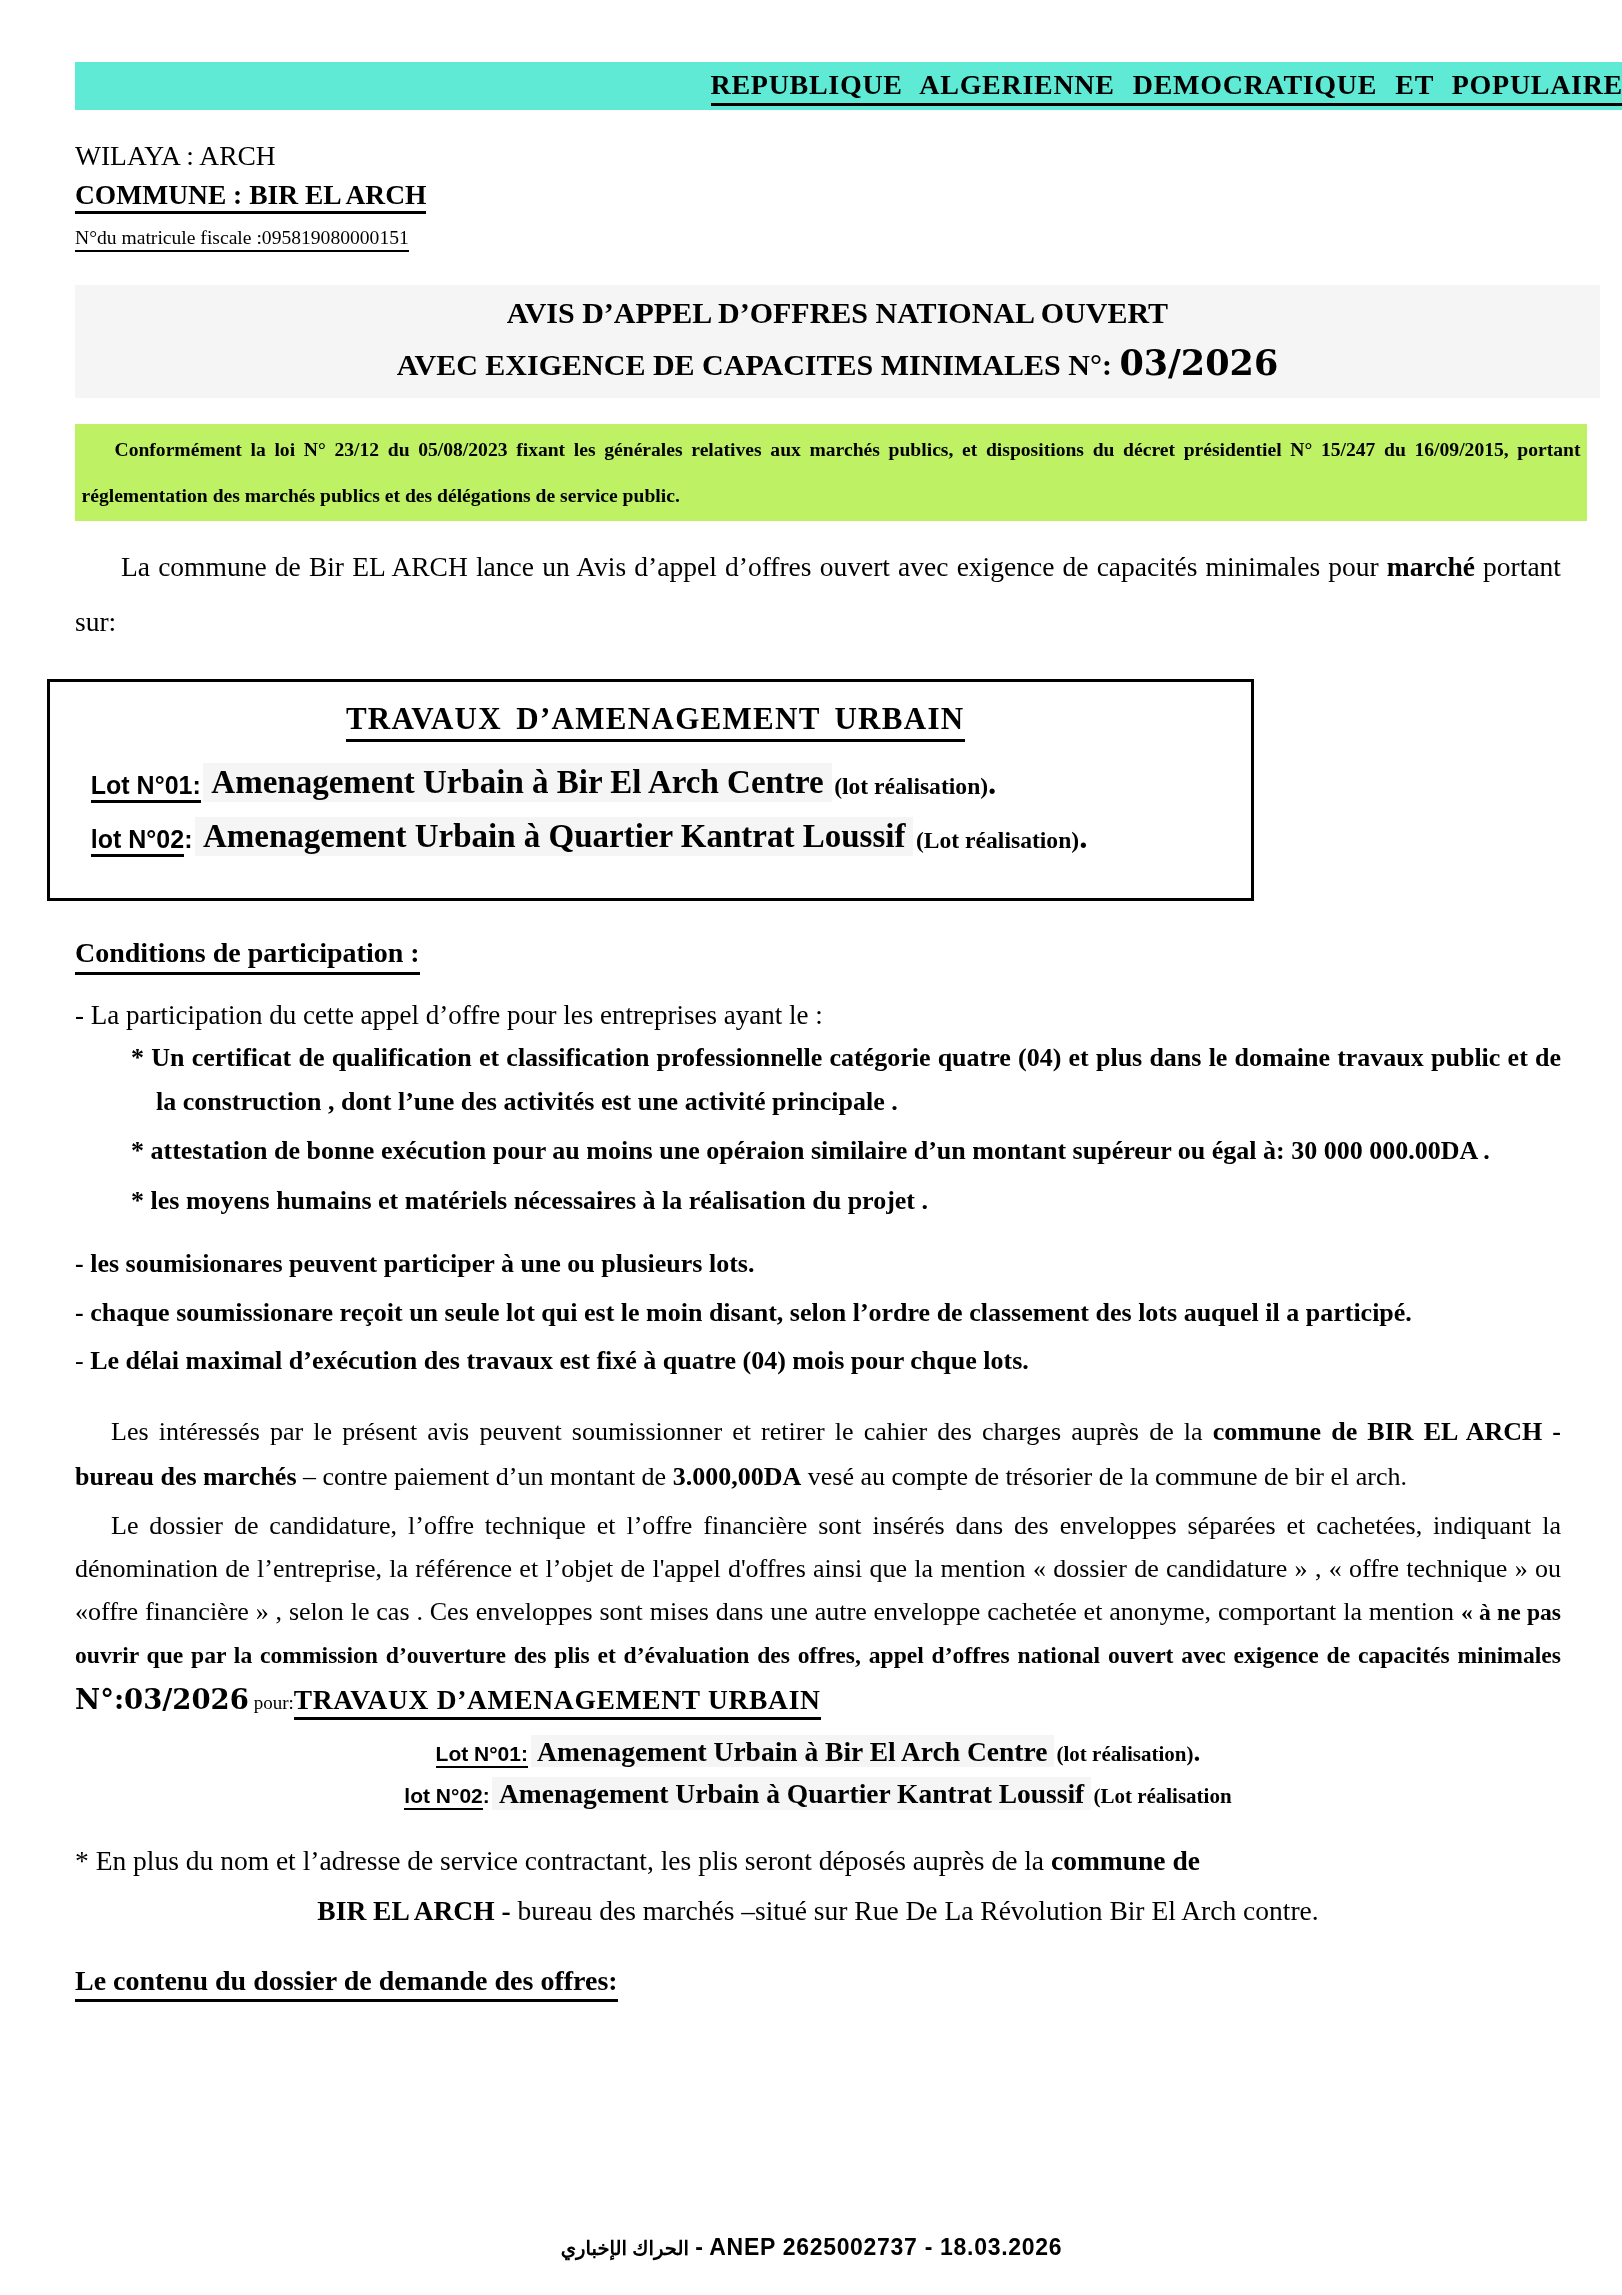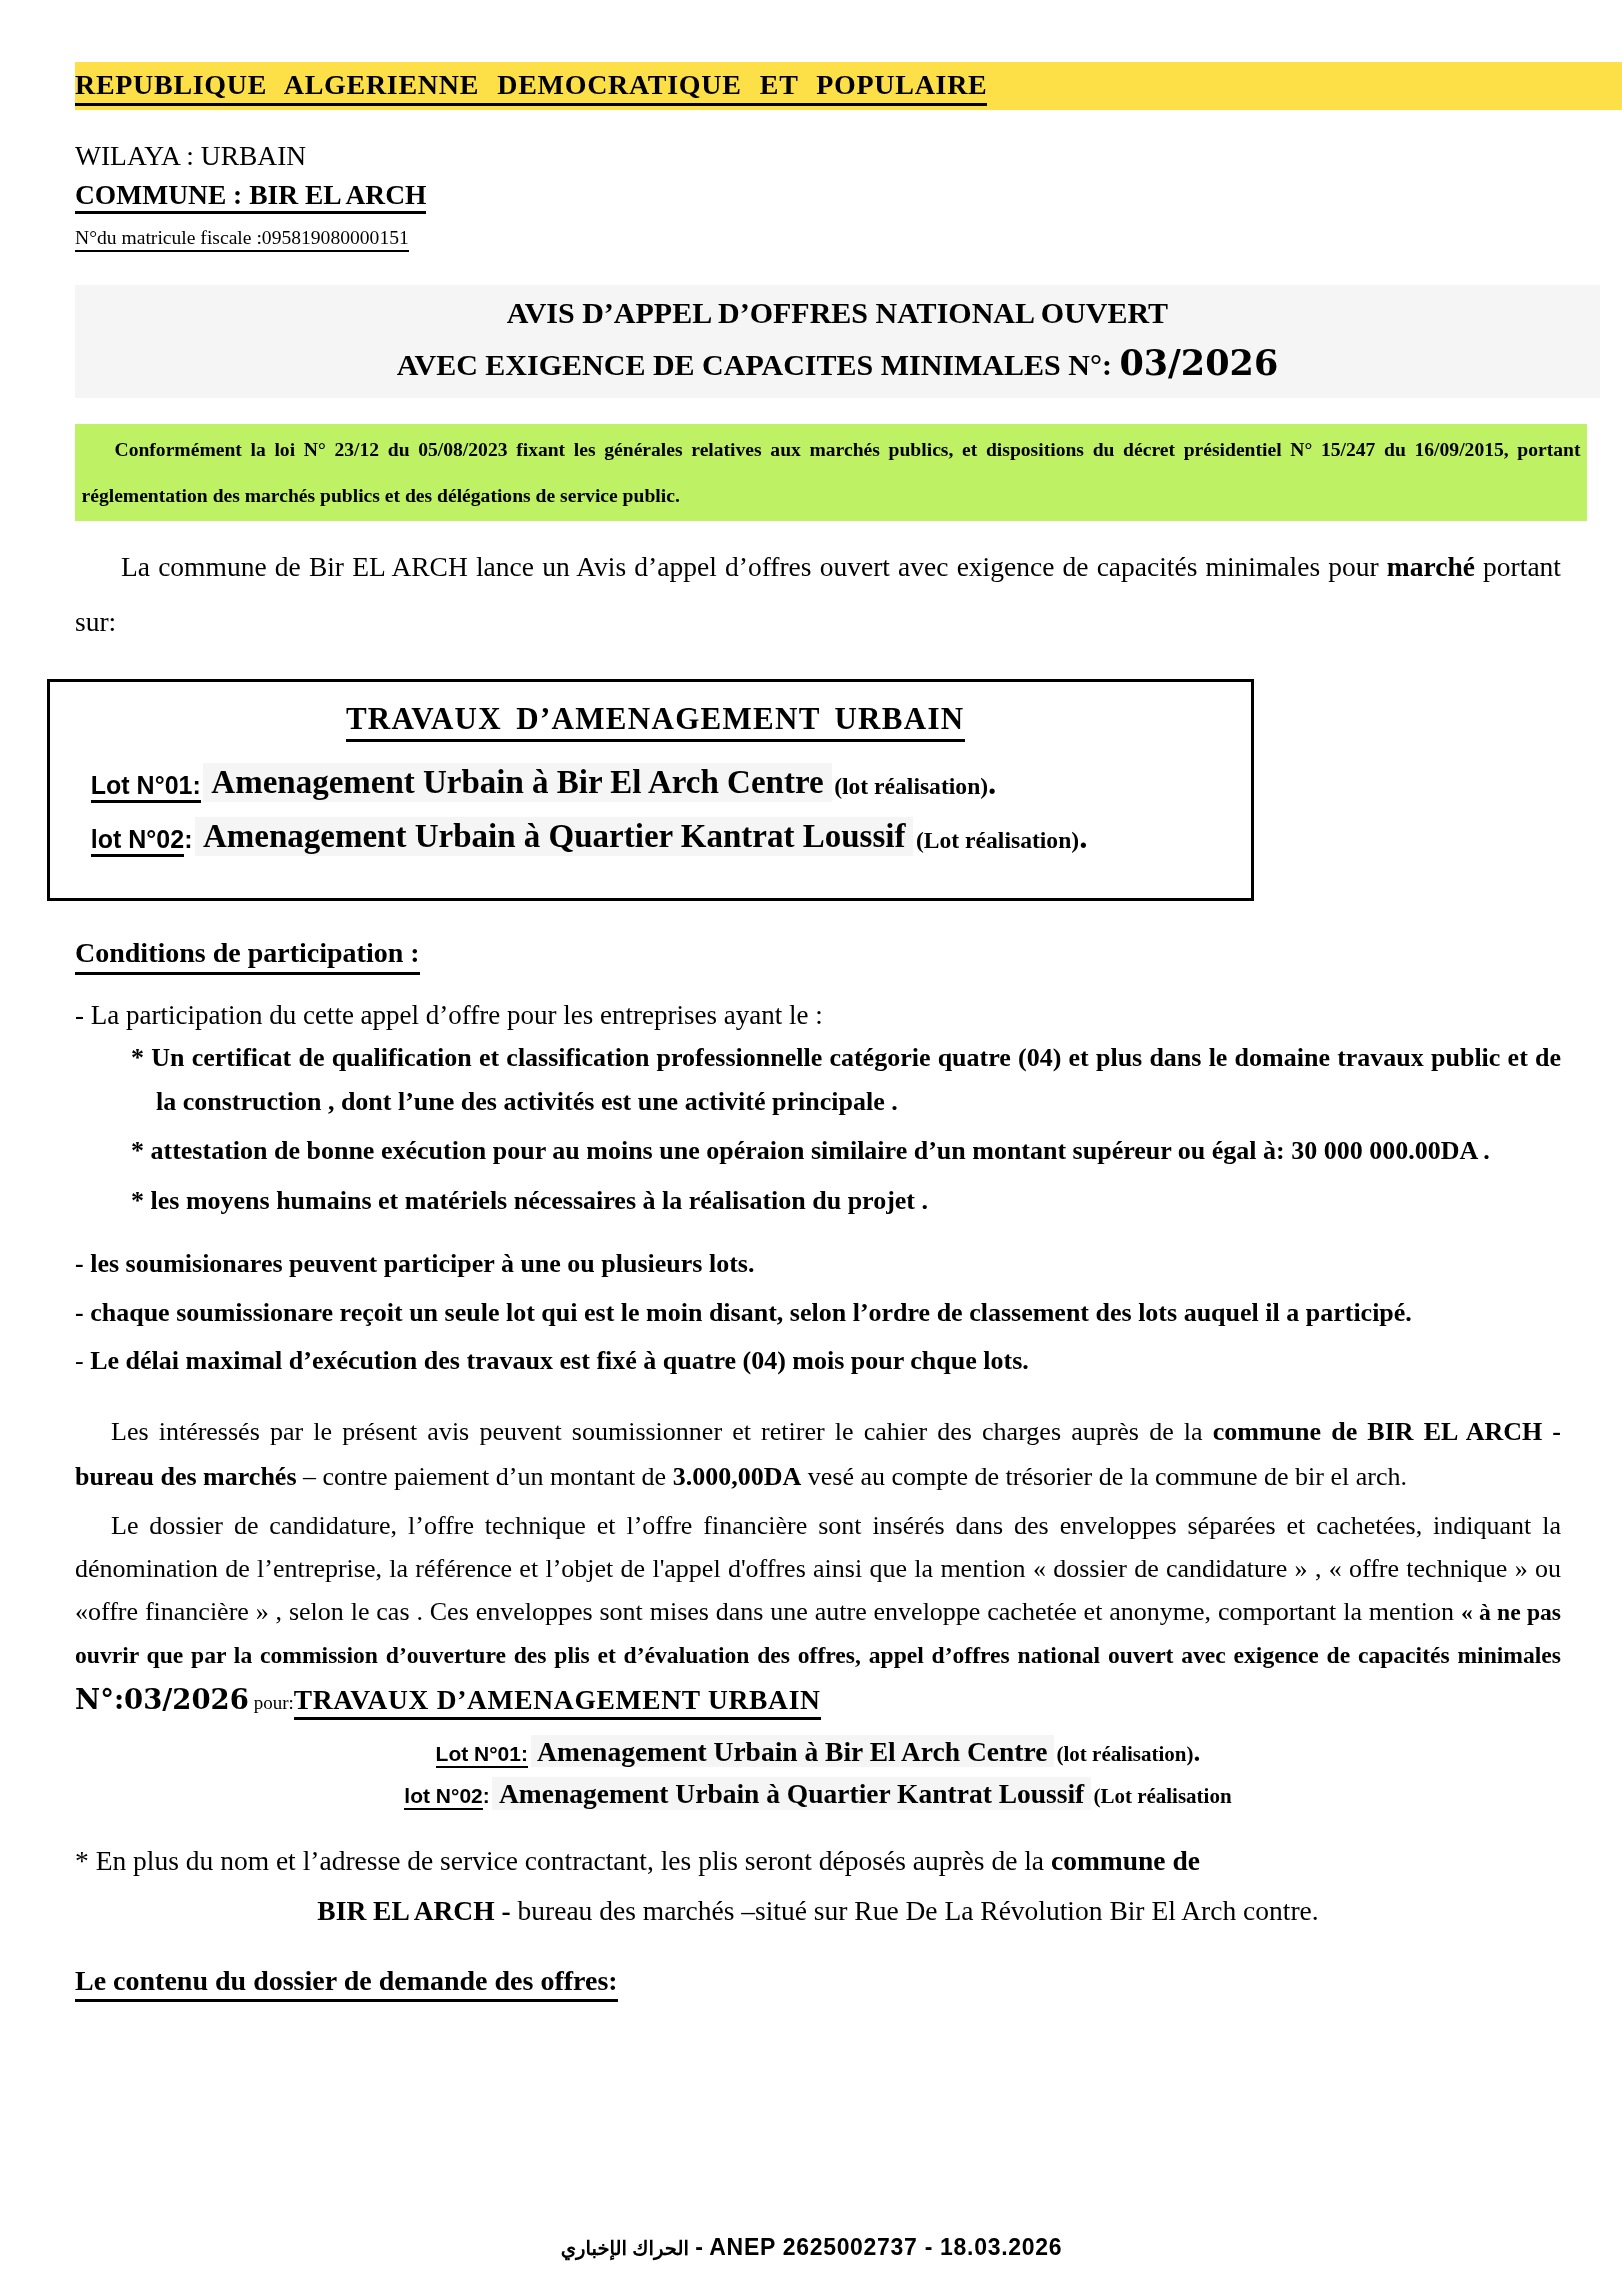--- a/index.html
+++ b/index.html
@@ -5,22 +5,22 @@
   html,body { margin:0; padding:0; }
   body {
     width:1623px; height:2295px; background:#ffffff; color:#000;
     font-family:"Liberation Serif", serif; overflow:hidden;
   }
   .page { position:relative; width:1623px; height:2295px; }
   .content { padding:62px 62px 0 75px; }
 
   
   .republic {
-    text-align:left; font-weight:bold; font-size:28px; letter-spacing:0.7px;
-    word-spacing:10.5px; background:#fde047; padding:6.5px 0 9.2px; margin-right:-62px;
+    text-align:right; font-weight:bold; font-size:28px; letter-spacing:0.7px;
+    word-spacing:10.5px; background:#5eead4; padding:6.5px 0 9.2px; margin-right:-62px;
   }
   .republic .txt { border-bottom:3.9px solid #000; padding-bottom:3.9px; }
 
   .admin { margin-top:26px; font-size:27.5px; line-height:1.43; }
   .admin .line { white-space:nowrap; }
   .commune-txt { font-weight:bold; border-bottom:3.3px solid #000; padding-bottom:1.3px; }
   .matricule { font-size:19.6px; margin-top:9.2px; }
   .matricule .txt { border-bottom:2px solid #000; padding-bottom:2px; }
 
   
@@ -107,21 +107,21 @@
 <body>
 
 <div class="page">
   <div class="content">
 
     <div class="republic">
       <span class="txt">REPUBLIQUE  ALGERIENNE  DEMOCRATIQUE  ET  POPULAIRE</span>
     </div>
 
     <div class="admin">
-      <div class="line">WILAYA : URBAIN</div>
+      <div class="line">WILAYA : ARCH</div>
       <div class="line"><span class="commune-txt">COMMUNE : BIR EL ARCH</span></div>
       <div class="matricule"><span class="txt">N°du matricule fiscale :095819080000151</span></div>
     </div>
 
     <div class="avis-title">
       <div>AVIS D’APPEL D’OFFRES NATIONAL OUVERT</div>
       <div><span>AVEC EXIGENCE DE CAPACITES MINIMALES N°: </span><span class="avis-num">03/2026</span></div>
     </div>
 
     <div class="legal">Conformément la loi N° 23/12 du 05/08/2023 fixant les générales relatives aux marchés publics, et dispositions du décret présidentiel N° 15/247 du 16/09/2015,  portant réglementation des marchés publics et des délégations de service public.</div>

